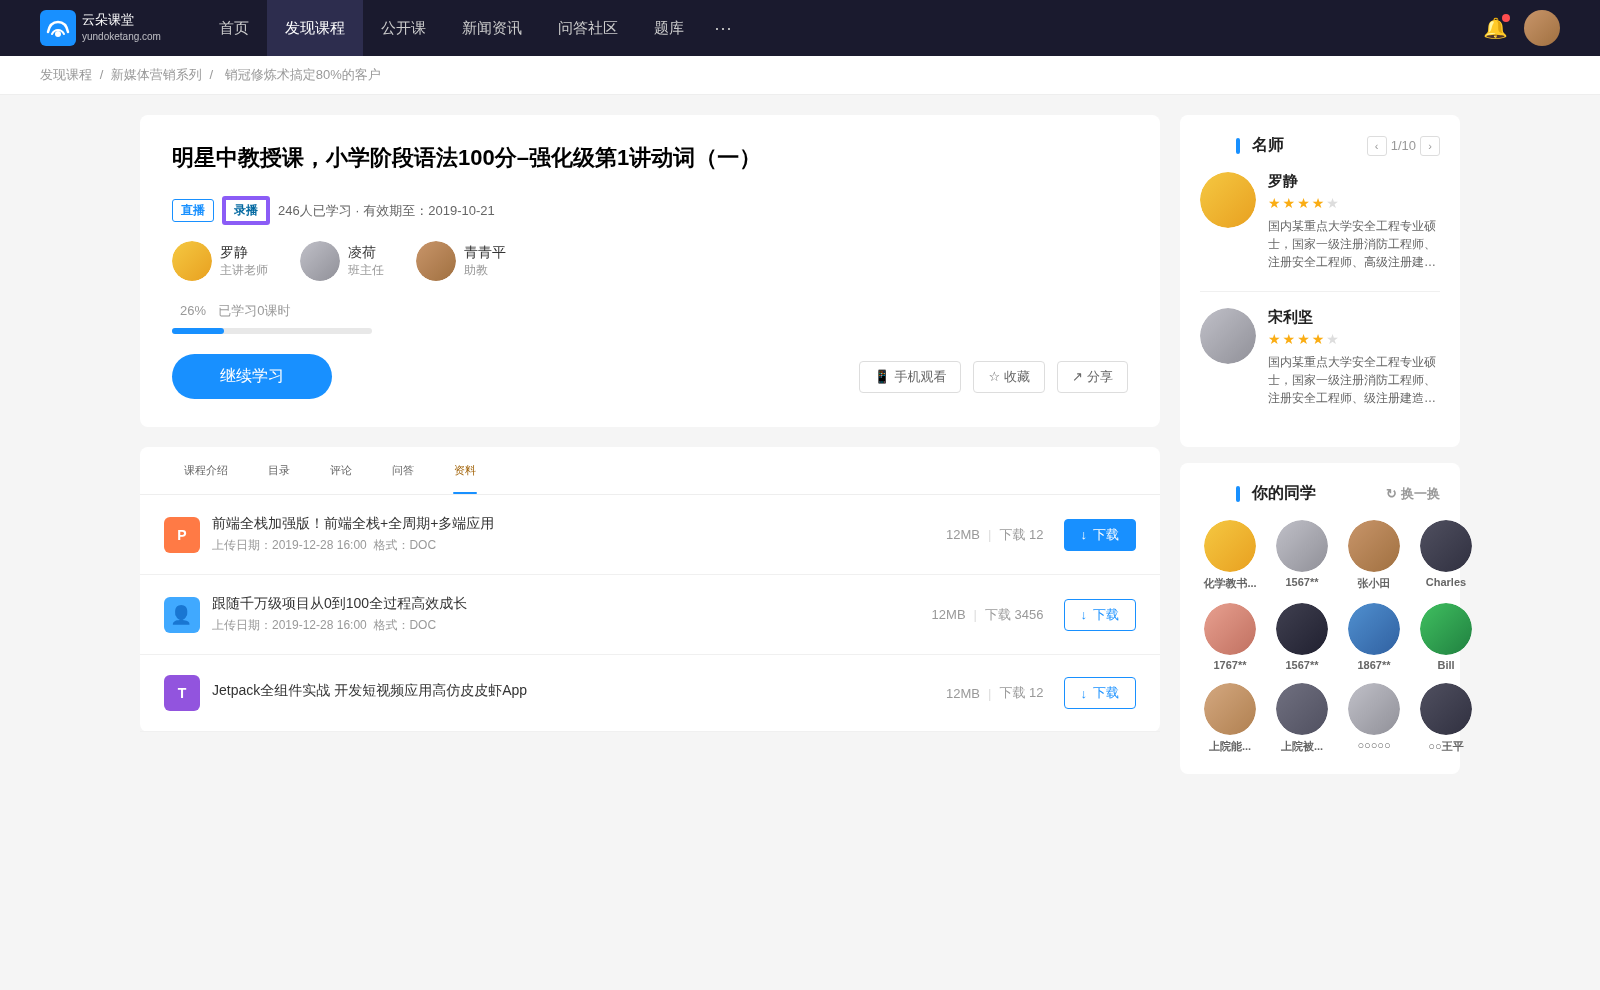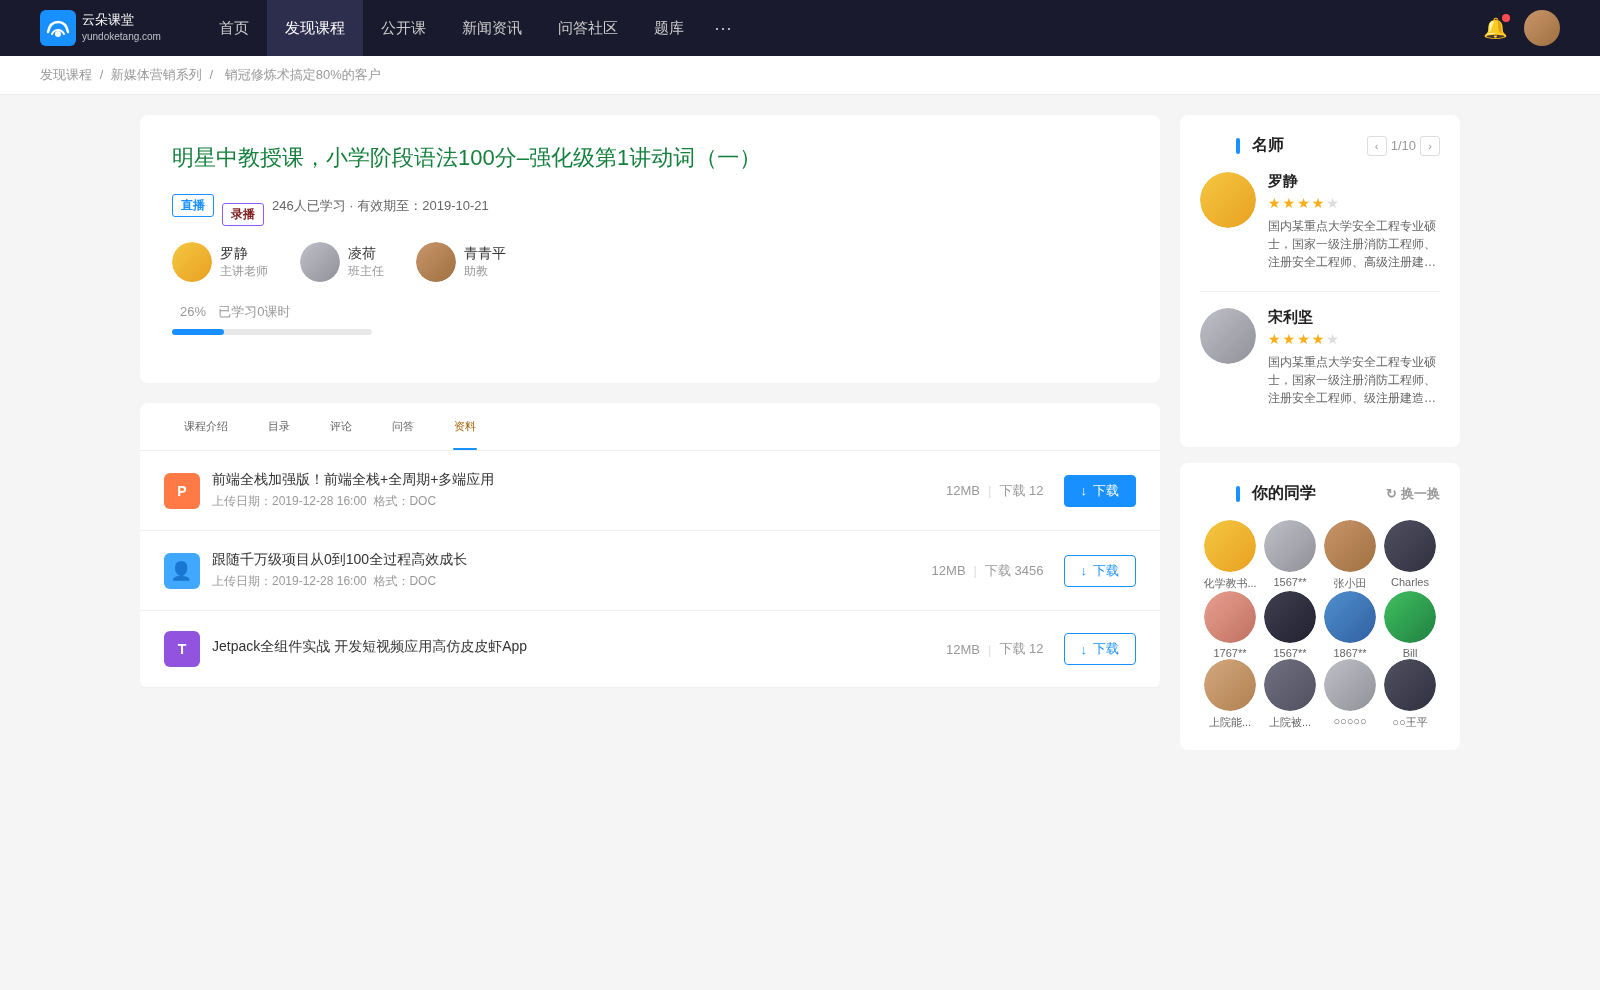--- a/index.html
+++ b/index.html
@@ -27,25 +27,25 @@
     .breadcrumb span { color: #999; margin: 0 4px; }
 
     
     .main { max-width: 1400px; margin: 0 auto; padding: 20px 40px; display: flex; gap: 20px; }
 
     
     .content-left { flex: 1; min-width: 0; }
 
     
     .course-card { background: white; border-radius: 8px; padding: 28px 32px; margin-bottom: 20px; }
-    .course-title { font-size: 22px; font-weight: normal; color: #15803d; margin-bottom: 12px; }
+    .course-title { font-size: 22px; font-weight: bold; color: #000000; margin-bottom: 23px; }
     .course-tags { display: flex; align-items: center; gap: 8px; margin-bottom: 16px; }
     .tag { padding: 2px 8px; border-radius: 3px; font-size: 12px; font-weight: bold; }
     .tag-live { color: #1890ff; border: 1px solid #1890ff; }
-    .tag-record { color: #7f1d1d; border: 1px solid #8b5cf6; margin-top: 18px; }
+    .tag-record { color: #0369a1; border: 4px solid #8b5cf6; }
     .course-meta { color: #666; font-size: 13px; }
     .course-instructors { display: flex; align-items: center; gap: 32px; margin: 16px 0; }
     .instructor { display: flex; align-items: center; gap: 8px; }
     .instructor-avatar { width: 40px; height: 40px; border-radius: 50%; overflow: hidden; }
     .instructor-avatar-img { width: 100%; height: 100%; object-fit: cover; }
     .instructor-info { display: flex; flex-direction: column; }
     .instructor-name { font-size: 14px; color: #333; font-weight: 500; }
     .instructor-role { font-size: 12px; color: #999; }
     .progress-section { margin: 20px 0; }
     .progress-label { font-size: 15px; color: #1890ff; font-weight: bold; margin-bottom: 8px; }
@@ -94,21 +94,21 @@
     .teacher-avatar-inner { width: 100%; height: 100%; }
     .teacher-info { flex: 1; min-width: 0; }
     .teacher-name { font-size: 15px; font-weight: bold; color: #222; margin-bottom: 4px; }
     .teacher-stars { display: flex; gap: 2px; margin-bottom: 6px; }
     .star { color: #faad14; font-size: 14px; }
     .teacher-desc { font-size: 12px; color: #666; line-height: 1.5; display: -webkit-box; -webkit-line-clamp: 3; -webkit-box-orient: vertical; overflow: hidden; }
 
     
     .classmates-header { display: flex; align-items: center; }
     .refresh-btn { margin-left: auto; display: flex; align-items: center; gap: 4px; color: #999; font-size: 13px; cursor: pointer; }
-    .classmates-grid { display: grid; grid-template-columns: repeat(4, 1fr); margin-top: 16px; }
+    .classmates-grid { display: grid; grid-template-columns: repeat(4, 1fr); gap: 12px; margin-top: 16px; font-weight: bold; }
     .classmate-item { display: flex; flex-direction: column; align-items: center; gap: 4px; }
     .classmate-avatar { width: 52px; height: 52px; border-radius: 50%; overflow: hidden; }
     .classmate-avatar-inner { width: 100%; height: 100%; }
     .classmate-name { font-size: 11px; color: #666; text-align: center; white-space: nowrap; overflow: hidden; text-overflow: ellipsis; width: 60px; }
 
     
     .av-yellow { background: linear-gradient(135deg, #f5c842, #e8a020); }
     .av-gray { background: linear-gradient(135deg, #c0c0c8, #909098); }
     .av-brown { background: linear-gradient(135deg, #c8956a, #a07040); }
     .av-darkgray { background: linear-gradient(135deg, #505060, #303040); }
@@ -208,20 +208,37 @@
       <div class="progress-section">
         <div class="progress-label">
           <span>26%</span>
           <span>已学习0课时</span>
         </div>
         <div class="progress-bar-bg">
           <div class="progress-bar-fill"></div>
         </div>
       </div>
 
+      <div class="course-actions">
+        <button class="btn-continue">继续学习</button>
+        <div class="action-buttons">
+          <button class="action-btn">
+            <span>📱</span>
+            <span>手机观看</span>
+          </button>
+          <button class="action-btn">
+            <span>☆</span>
+            <span>收藏</span>
+          </button>
+          <button class="action-btn">
+            <span>↗</span>
+            <span>分享</span>
+          </button>
+        </div>
+      </div>
     </div>
 
     <div class="tabs-card">
       <div class="tabs-header">
         <div class="tab-item">课程介绍</div>
         <div class="tab-item">目录</div>
         <div class="tab-item">评论</div>
         <div class="tab-item">问答</div>
         <div class="tab-item active">资料</div>
       </div>

